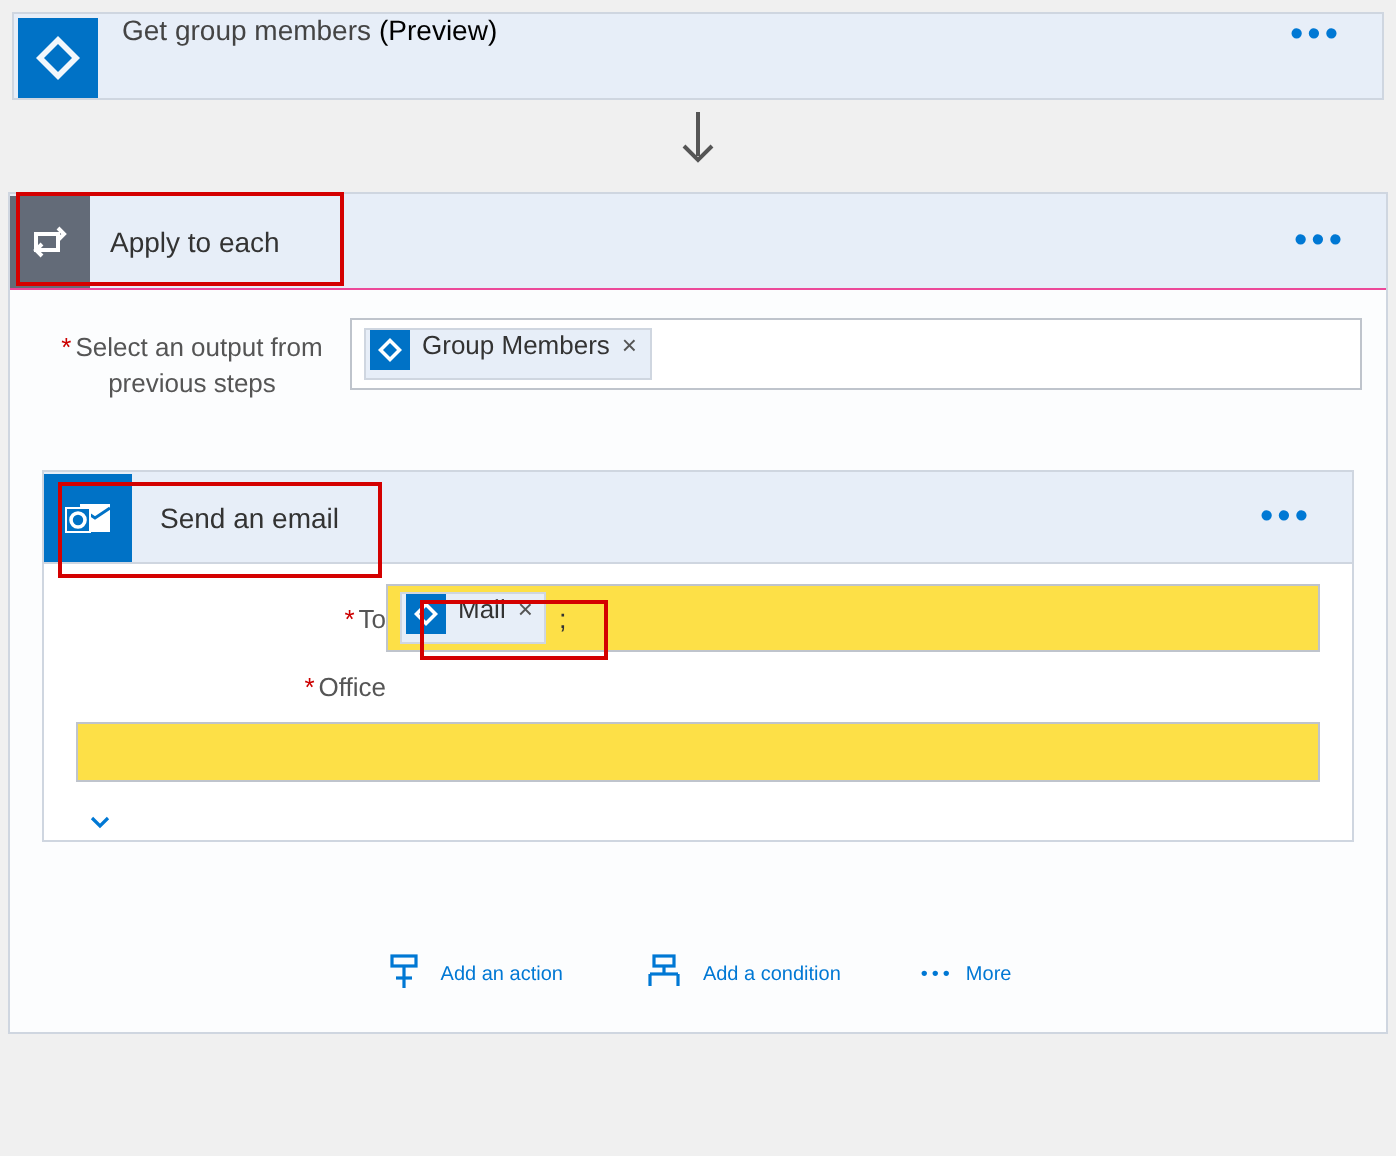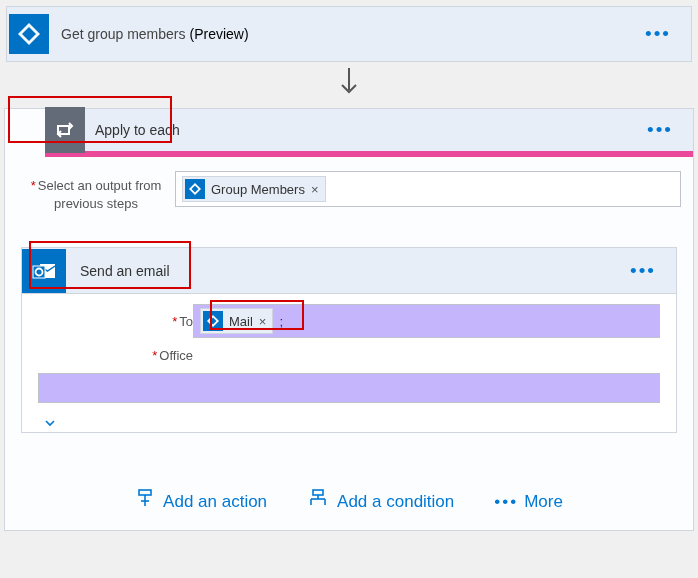--- a/index.html
+++ b/index.html
@@ -1,66 +1,66 @@
 <!DOCTYPE html>
 <html><head>
 <meta charset="utf-8">
 <style>
   * { box-sizing: border-box; margin: 0; padding: 0; font-family: "Segoe UI", Arial, sans-serif; }
   body { width: 698px; height: 578px; background: #f0f0f0; overflow: hidden; font-size: 14px; color: #333; }
 
   .outer { padding: 0; }
 
   
-  .card1 { margin: 6px; background: #e7eef8; border: 1px solid #cfd6e0; display: flex; align-items: center; height: 56px; position: relative; }
+  .card1 { margin: 6px; background: #e7eef8; border: 1px solid #cfd6e0; display: flex; height: 44px; position: relative; }
   .icon-tile { width: 40px; height: 40px; background: #0072c6; display: flex; align-items: center; justify-content: center; margin: 2px; }
   .card1 .title { margin-left: 10px; color: #444; }
   .preview { color: #000000; margin-left: 4px; }
   .ellipsis { position: absolute; right: 20px; color: #0078d4; font-size: 19px; letter-spacing: 2px; cursor: pointer; }
 
   .arrow-down { text-align: center; font-size: 32px; color: #555; line-height: 30px; margin: 2px 0 6px 0; }
 
   
   .apply-container { margin: 2px 4px 4px 4px; background: #fcfdfe; border: 1px solid #cfd6e0; padding-bottom: 18px; }
-  .apply-header { background: #e7eef8; height: 48px; display: flex; align-items: center; position: relative; border-bottom: 6px solid #ec4899; margin-left: 40px; }
+  .apply-header { background: #e7eef8; height: 48px; display: flex; align-items: center; position: relative; border-bottom: 1px solid #ec4899; }
   .apply-icon-tile { width: 40px; height: 46px; background: #636b78; display: flex; align-items: center; justify-content: center; }
   .apply-header .title { margin-left: 10px; color: #333; }
   .red-box { border: 2px solid #d40000; position: absolute; pointer-events: none; }
   #red1 { left: 8px; top: 96px; width: 164px; height: 47px; }
   #red2 { left: 29px; top: 241px; width: 162px; height: 48px; }
   #red3 { left: 210px; top: 300px; width: 94px; height: 30px; }
 
   .field-row { display: flex; align-items: flex-start; margin: 14px 12px 0 12px; }
   .field-label { width: 158px; color: #555; font-size: 13px; line-height: 18px; padding-top: 6px; text-align: center; }
   .field-label .req { color: #c00; margin-right: 2px; }
   .field-input { flex: 1; border: 1px solid #bfc4cc; background: #fff; min-height: 32px; display: flex; align-items: center; padding: 4px 6px; }
 
-  .chip { display: inline-flex; align-items: center; background: #e7eef8; border: 1px solid #cfd6e0; height: 26px; padding: 0 6px 0 2px; }
+  .chip { display: inline-flex; align-items: flex-start; background: #e7eef8; border: 1px solid #cfd6e0; height: 26px; padding: 0 6px 0 2px; }
   .chip-icon { width: 20px; height: 20px; background: #0072c6; display: flex; align-items: center; justify-content: center; margin-right: 6px; }
   .chip-label { font-size: 13px; color: #333; margin-right: 6px; }
   .chip-x { color: #555; cursor: pointer; font-size: 13px; }
 
   
   .inner-card { margin: 34px 16px 0 16px; border: 1px solid #cfd6e0; background: #fff; }
   .inner-header { background: #e7eef8; height: 46px; display: flex; align-items: center; position: relative; border-bottom: 1px solid #cfd6e0; }
   .inner-icon-tile { width: 44px; height: 44px; background: #0072c6; display: flex; align-items: center; justify-content: center; }
   .inner-header .title { margin-left: 14px; color: #333; }
 
   .inner-row { display: flex; align-items: center; margin: 10px 16px 0 16px; }
   .inner-label { width: 155px; color: #555; font-size: 13px; text-align: right; }
   .inner-label .req { color: #c00; margin-right: 2px; }
-  .inner-input { flex: 1; border: 1px solid #bfc4cc; background: #c4b5fd; min-height: 30px; display: flex; align-items: center; padding: 3px 6px; font-size: 13.5px; color: #333; }
+  .inner-input { flex: 1; border: 1px solid #bfc4cc; background: #fde047; min-height: 30px; display: flex; align-items: center; padding: 3px 6px; font-size: 13.5px; color: #333; }
   .inner-input.empty { height: 30px; }
   .after-chip { margin-left: 6px; color: #333; }
 
   .adv-link { color: #0078d4; font-size: 13.5px; margin: 14px 0 0 16px; display: inline-flex; align-items: center; cursor: pointer; }
   .chevron { margin-left: 6px; }
 
   .footer { display: flex; justify-content: center; gap: 40px; margin: 56px 0 0 0; }
-  .footer-link { color: #0078d4; font-size: 17px; display: inline-flex; align-items: flex-end; cursor: pointer; }
+  .footer-link { color: #0078d4; font-size: 10px; display: inline-flex; align-items: center; cursor: pointer; }
   .footer-link .ficon { margin-right: 8px; }
   .more-dots { color: #0078d4; letter-spacing: 2px; margin-right: 6px; }
 </style>
 </head>
 <body>
 
 <div class="outer">
 
   <div class="card1">
     <div class="icon-tile">

